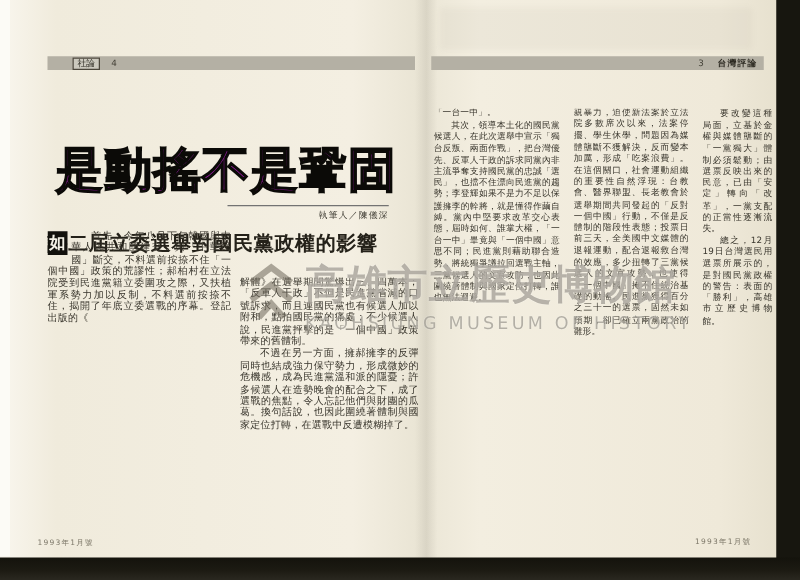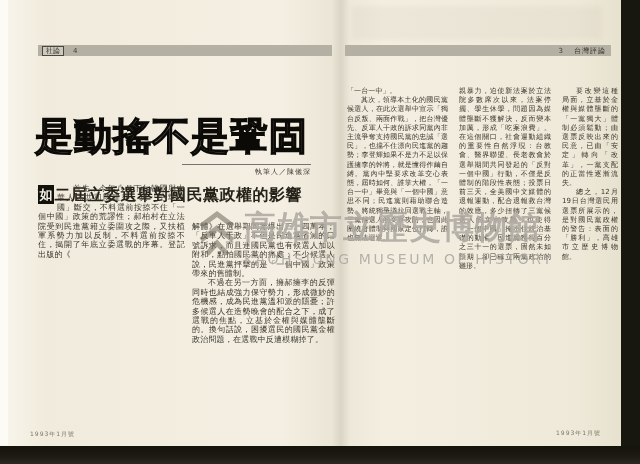--- a/index.html
+++ b/index.html
@@ -14,30 +14,30 @@
   }
   .gutter-shadow{
     position:absolute;left:332px;top:0;width:18px;height:447px;
     background:linear-gradient(90deg,rgba(60,55,40,0) 0%,rgba(60,55,40,0.10) 50%,rgba(60,55,40,0) 100%);
   }
   .white-strip{position:absolute;left:0;top:0;width:8px;height:445px;background:#fcfbf6;}
   .band-right{position:absolute;left:621px;top:0;width:19px;height:464px;background:#17160f;}
   .band-bottom{position:absolute;left:0;top:446px;width:640px;height:18px;background:linear-gradient(180deg,#14130c 0%,#1c1a12 55%,#2a2820 100%);}
   
   .hdr{position:absolute;height:11px;background:#b4b0a4;display:flex;align-items:center;box-sizing:border-box;}
-  .hdr-left{left:38px;top:45px;width:294px;padding:0 4px;gap:9px;}
+  .hdr-left{left:38px;top:45px;width:294px;padding:0 20px;gap:9px;}
   .hdr-right{left:345px;top:45px;width:266px;padding:0 5px;gap:11px;justify-content:flex-end;}
   .section-box{border:1px solid #4c473c;font-size:7px;line-height:8px;padding:0 3px;color:#2e2b23;background:rgba(250,248,240,0.35);}
   .hdr-num{font-size:7px;color:#454238;}
-  .hdr-mag{font-size:7px;font-weight:normal;color:#2b2820;letter-spacing:1px;}
+  .hdr-mag{font-size:7px;font-weight:bold;color:#2b2820;letter-spacing:1px;}
   
   .headline{
     position:absolute;left:35px;top:86px;width:292px;
     font-size:38px;font-weight:900;letter-spacing:1px;white-space:nowrap;
-    color:#737373;-webkit-text-stroke:1.3px #0b0a07;
+    color:#a21caf;text-align:center;-webkit-text-stroke:1.3px #0b0a07;
   }
   .subtitle{
     position:absolute;left:38px;top:142px;width:285px;
     font-size:16px;font-weight:600;letter-spacing:0.5px;color:#242119;white-space:nowrap;margin-top:43px;
   }
   .byline-wrap{
     position:absolute;left:182px;top:164px;width:129px;
     border-top:1px solid #737373;padding-top:2px;text-align:right;
     font-size:7px;color:#3d3a31;letter-spacing:1px;
   }
@@ -113,21 +113,21 @@
   <div class="subtitle">評二屆立委選舉對國民黨政權的影響</div>
   <div class="byline-wrap">執筆人／陳儀深</div>
 
   <div class="col lcol lcol1">
     <span class="dropcap">如</span>
     <p>首先，今年八月下旬韓國與中華人民共和國建交，與「中華民國」斷交，不料選前按捺不住「一個中國」政策的荒謬性；郝柏村在立法院受到民進黨籍立委圍攻之際，又扶植軍系勢力加以反制，不料選前按捺不住，揭開了年底立委選戰的序幕。登記出版的《</p>
   </div>
 
   <div class="col lcol lcol2">
     <p class="noindent">解體》在選舉期間驚爆出三、四萬本；「反軍人干政」不但是民進黨省減的口號訴求，而且連國民黨也有候選人加以附和，點拍國民黨的痛處；不少候選人說，民進黨抨擊的是「一個中國」政策帶來的舊體制。</p>
-    <p>不過在另一方面，擁郝擁李的反彈同時也結成強力保守勢力，形成微妙的危機感，成為民進黨溫和派的隱憂；許多候選人在造勢晚會的配合之下，成了選戰的焦點，立基於金權與媒體壟斷的。換句話說，困擾選民的國民黨金權政治問題，在選戰中反遭模糊掉了。</p>
+    <p>不過在另一方面，擁郝擁李的反彈同時也結成強力保守勢力，形成微妙的危機感，成為民進黨溫和派的隱憂；許多候選人在造勢晚會的配合之下，成了選戰的焦點，令人忘記他們與財團的瓜葛。換句話說，也因此圍繞著體制與國家定位打轉，在選戰中反遭模糊掉了。</p>
   </div>
 
   <div class="col rcol rcol1">
     <p class="noindent">「一台一中」。</p>
     <p>其次，領導本土化的國民黨候選人，在此次選舉中宣示「獨台反叛、兩面作戰」，把台灣優先、反軍人干政的訴求同黨內非主流爭奪支持國民黨的忠誠「選民」，也擋不住漂向民進黨的趨勢；李登輝如果不是力不足以保護擁李的幹將，就是懂得作繭自縛。黨內中堅要求改革交心表態，屆時如何、誰掌大權，「一台一中」畢竟與「一個中國」意思不同；民進黨則藉助聯合造勢，將統獨爭議拉回選戰主軸，三黨候選人的文宣攻防，也因此圍繞著體制與國家定位打轉，誰也無法迴避。</p>
   </div>
   <div class="col rcol rcol2">
     <p class="noindent">親暴力，迫使新法案於立法院多數席次以來，法案停擺、學生休學，問題因為媒體壟斷不獲解決，反而變本加厲，形成「吃案浪費」。在這個關口，社會運動組織的重要性自然浮現：台教會、醫界聯盟、長老教會於選舉期間共同發起的「反對一個中國」行動，不僅是反體制的階段性表態；投票日前三天，全美國中文媒體的退報運動，配合退報救台灣的效應，多少扭轉了三黨候選人的文宣攻勢，也使得「一個中國」掩不住統治基礎的動搖。民進黨獲得百分之三十一的選票，固然未如預期，卻已確立兩黨政治的雛形。</p>
   </div>
   <div class="col rcol rcol3">

